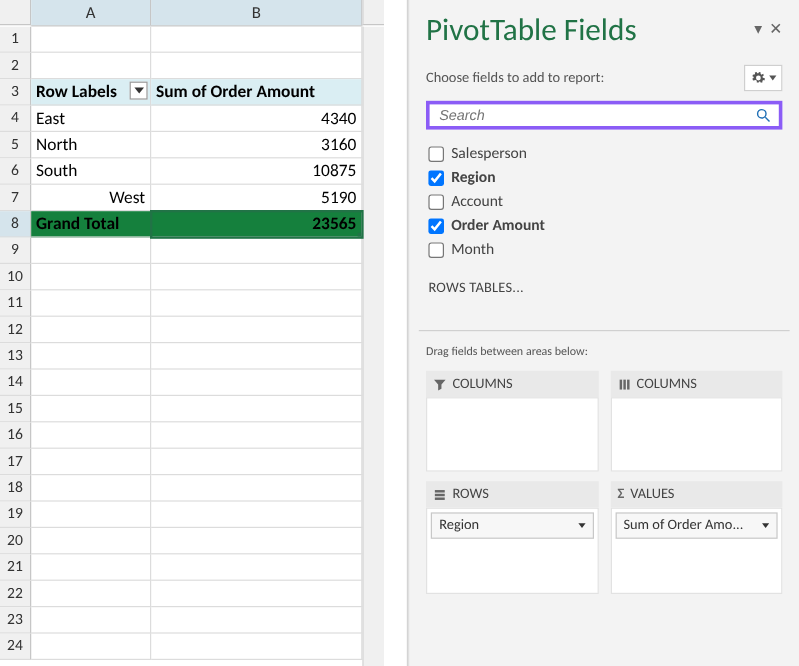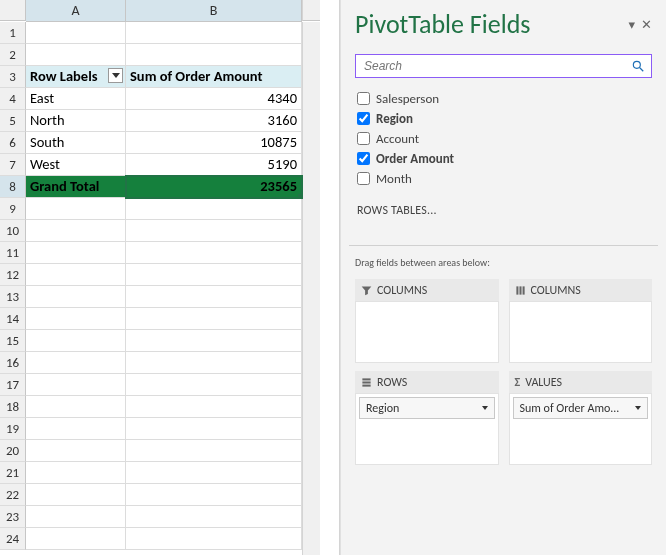--- a/index.html
+++ b/index.html
@@ -159,21 +159,21 @@
     gap: 3px;
   }
   .gear-btn svg { width:12px; height:12px; }
   .gear-caret {
     border-left: 3px solid transparent;
     border-right: 3px solid transparent;
     border-top: 4px solid #555;
   }
   .search-box {
     height: 24px;
-    border: 1px solid #8b5cf6;
+    border: 3px solid #8b5cf6;
     background: #fff;
     display: flex;
     align-items: center;
     padding: 0 6px;
     margin-bottom: 12px;
   }
   .search-box input {
     flex: 1;
     border: 0;
     outline: 0;
@@ -301,21 +301,21 @@
       </div>
       <div class="grid-row">
         <div class="cell cA" style="text-align:left">North</div>
         <div class="cell cB">3160</div>
       </div>
       <div class="grid-row">
         <div class="cell cA" style="text-align:left">South</div>
         <div class="cell cB">10875</div>
       </div>
       <div class="grid-row">
-        <div class="cell cA" style="text-align:left">West</div>
+        <div class="cell cA" style="text-align:right">West</div>
         <div class="cell cB">5190</div>
       </div>
       <div class="grid-row">
         <div class="cell cA tot" style="text-align:left">Grand Total</div>
         <div class="cell cB tot active-cell">23565</div>
       </div>
       <div class="grid-row">
           <div class="cell cA"></div>
           <div class="cell cB"></div>
         </div>
@@ -387,20 +387,29 @@
 
 <div class="pane">
   <div class="pane-title-row">
     <div class="pane-title">PivotTable Fields</div>
     <div class="winbtns">
       <span>▾</span>
       <span>✕</span>
     </div>
   </div>
 
+  <div class="subtitle-row">
+    <span>Choose fields to add to report:</span>
+    <div class="gear-btn">
+      <svg viewBox="0 0 24 24">
+          <path fill="#555" d="M12 8a4 4 0 100 8 4 4 0 000-8zm9 4l2 1-1 3-2-.5c-.4.6-.9 1.1-1.5 1.5l.5 2-3 1-1-2h-2l-1 2-3-1 .5-2c-.6-.4-1.1-.9-1.5-1.5L3 16l-1-3 2-1v-2L2 9l1-3 2 .5c.4-.6.9-1.1 1.5-1.5L6 3l3-1 1 2h2l1-2 3 1-.5 2c.6.4 1.1.9 1.5 1.5L20 5l1 3-2 1v2z"></path>
+        </svg>
+      <span class="gear-caret"></span>
+    </div>
+  </div>
 
   <div class="search-box">
     <input placeholder="Search" style="">
     <svg class="search-ico" viewBox="0 0 24 24">
         <circle cx="10" cy="10" r="6" fill="none" stroke="#1f6fb5" stroke-width="2"></circle>
         <line x1="15" y1="15" x2="21" y2="21" stroke="#1f6fb5" stroke-width="2"></line>
       </svg>
   </div>
 
   <div class="field-list">

